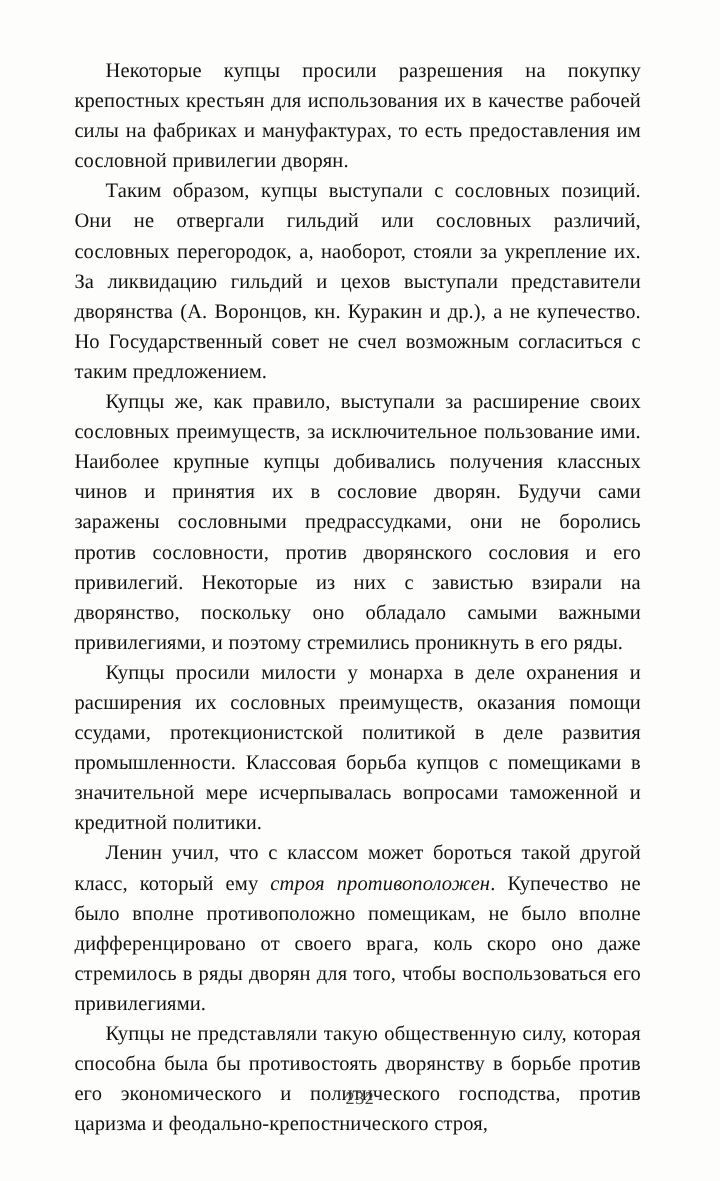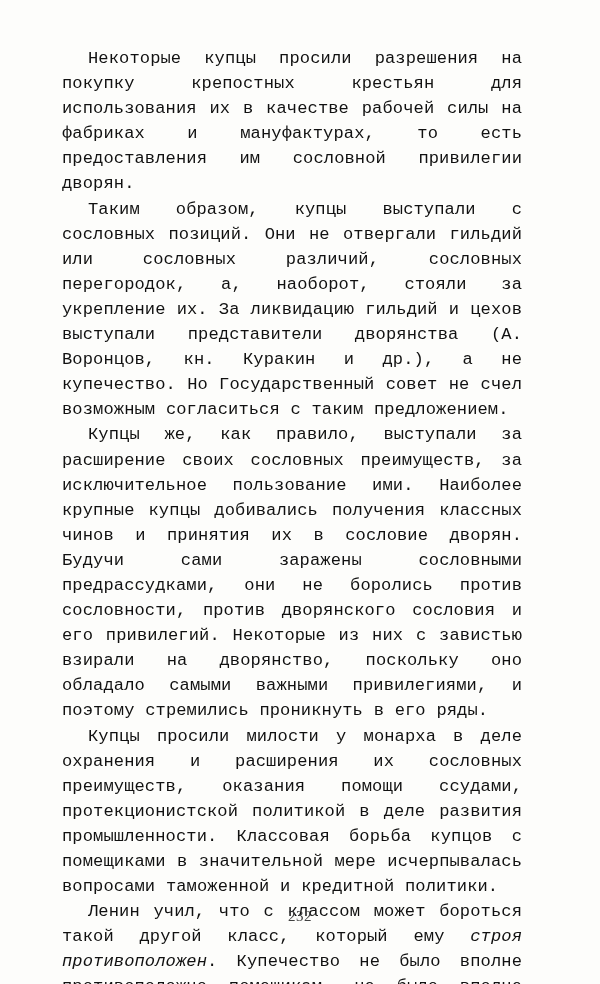--- a/index.html
+++ b/index.html
@@ -22,31 +22,30 @@
     height: 984px;
     background: #fdfdfb;
   }
   #text-column {
     position: absolute;
     left: 62px;
     top: 46px;
     width: 476px;
   }
   p.para {
-    margin: 0 16px 0 0;
+    margin: 0 4px 0 0;
     text-align: justify;
     text-justify: inter-word;
     font-size: 17.1px;
     line-height: 25.1px;
     text-indent: 26px;
     hyphens: manual;
     -webkit-hyphens: manual;
     letter-spacing: 0.1px;
     word-spacing: 0.3px;
-    font-family: Liberation Mono, monospace;
   }
   p.para:last-of-type {
     margin-bottom: 0;
   }
   .italic {
     font-style: italic;
   }
   #page-number {
     position: absolute;
     left: 0;

